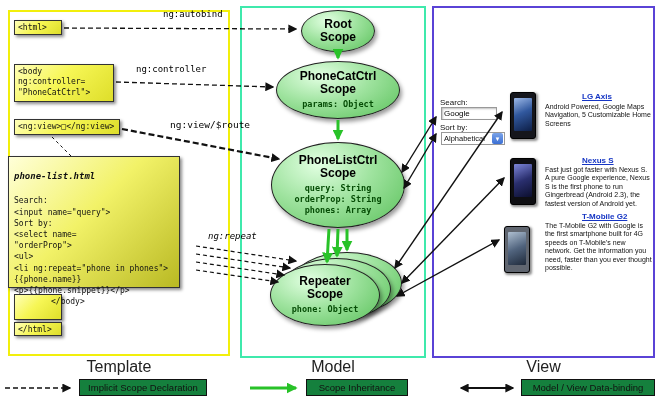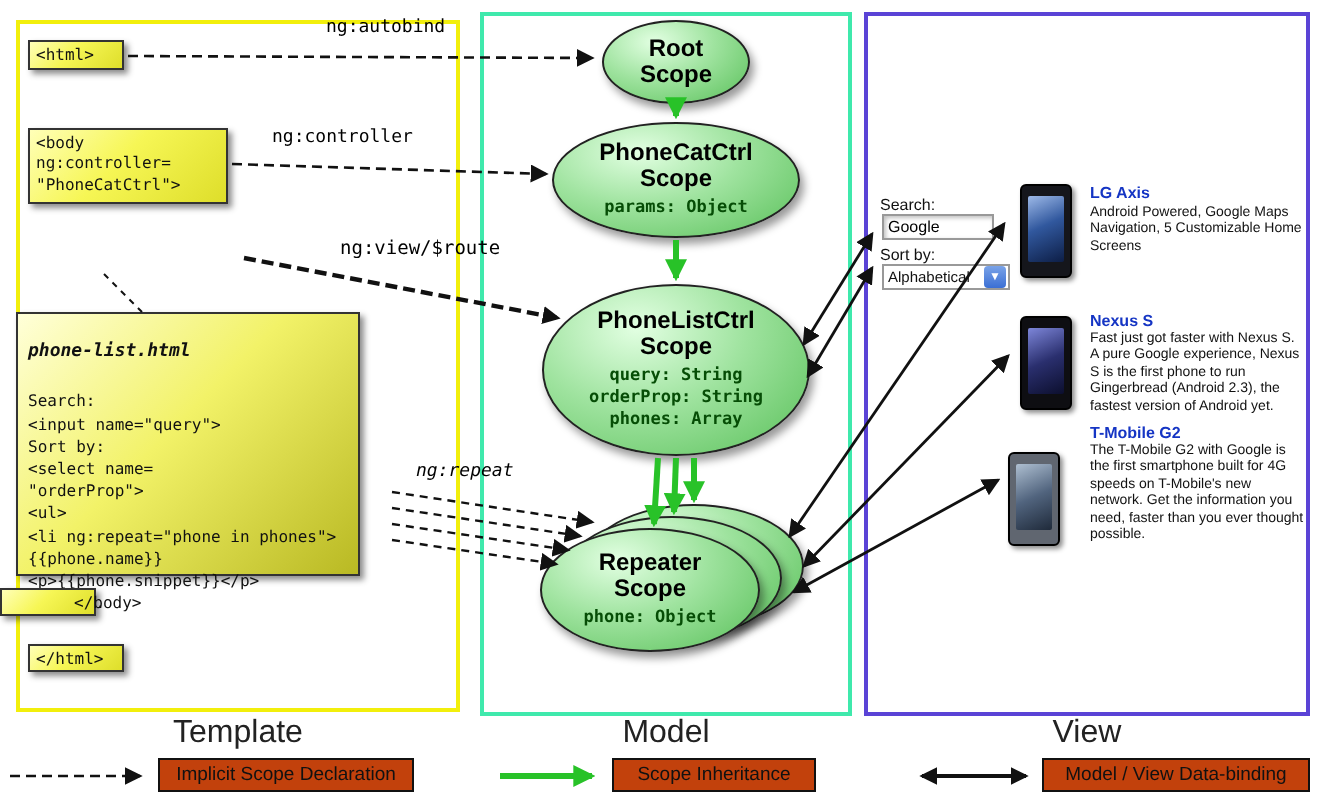--- a/index.html
+++ b/index.html
@@ -43,31 +43,31 @@
   .v-label { position:absolute; z-index:10; font-size:8px; color:#111; }
   .v-input {
     position:absolute; z-index:10; height:13px; font-size:8px;
     font-family:"Liberation Sans", sans-serif; border:1px solid #999;
     box-shadow:inset 1px 1px 2px rgba(0,0,0,.25); padding:0 2px; background:#fff;
   }
   .v-select { position:absolute; z-index:10; width:64px; height:13px; border:1px solid #999; background:#fff; display:flex; align-items:center; }
   .v-select-text { flex:1; font-size:7.5px; padding-left:2px; color:#111; }
   .v-select-arrow { width:11px; height:11px; background:linear-gradient(#7aa3e8,#3b6fd4); color:#fff; font-size:6px; display:flex; align-items:center; justify-content:center; border-radius:2px; margin-right:1px; }
 
-  .p-link { position:absolute; z-index:10; font-size:8px; font-weight:bold; color:#1535c4; cursor:pointer; }
+  .p-link { position:absolute; z-index:10; font-size:8px; font-weight:bold; color:#1535c4; text-decoration:underline; cursor:pointer;margin-left:37px; }
   .p-desc { position:absolute; z-index:10; font-size:7px; line-height:8.4px; color:#111; }
 
   .phone { position:absolute; z-index:10; width:26px; height:47px; border:1px solid #000; border-radius:3px; box-shadow:1.5px 1.5px 2.5px rgba(0,0,0,.45); }
   .phone .screen { position:absolute; left:3px; right:3px; top:5px; bottom:7px; border-radius:1px; }
   .phone1 { background:#15161c; } .phone1 .screen { background:linear-gradient(155deg,#9db9e8 0%,#31589e 45%,#0d1e46 100%); }
   .phone2 { background:#0e0e12; } .phone2 .screen { background:linear-gradient(155deg,#7d86d9 0%,#2a2f6e 50%,#0c0f2e 100%); }
   .phone3 { background:#606670; } .phone3 .screen { background:linear-gradient(155deg,#aebfd1 0%,#51647e 50%,#1f2a3a 100%); }
 
   .legend-box {
-    position:absolute; z-index:10; height:17px; border:1px solid #111; background:#c2410c;
+    position:absolute; z-index:10; height:17px; border:1px solid #111; background:#15803d;
     font-size:9.5px; display:flex; align-items:center; justify-content:center; color:#111;
   }
   #arrow-svg { position:absolute; left:0; top:0; z-index:30; pointer-events:none; }
 </style>
 </head>
 <body>
 
 <div id="canvas">
 
   <div class="panel template-panel" style="left:8px;top:10px;width:222px;height:346px;"></div>
@@ -112,36 +112,37 @@
 
     <path d="M5,388 L70,388" stroke="#111" stroke-width="1.3" stroke-dasharray="5 3" fill="none" marker-end="url(#mA)"></path>
     <path d="M250,388 L296,388" stroke="#28c228" stroke-width="3" fill="none" marker-end="url(#mG)"></path>
     <path d="M461,388 L513,388" stroke="#111" stroke-width="2" fill="none" marker-start="url(#mA)" marker-end="url(#mA)"></path>
   </svg>
 
   <div class="ybox" style="left:14px;top:20px;width:48px;height:15px;">&lt;html&gt;</div>
   <div class="ybox" style="left:14px;top:64px;width:100px;height:38px;">&lt;body
 ng:controller=
 "PhoneCatCtrl"&gt;</div>
+  <div class="ybox" style="left:14px;top:119px;width:106px;height:16px;">&lt;ng:view&gt;□&lt;/ng:view&gt;</div>
 
   <div class="ybox big" style="left:8px;top:156px;width:172px;height:132px;">
     <div class="pl-title">phone-list.html</div>
     <div class="pl-code">Search:
 &lt;input name="query"&gt;
 Sort by:
 &lt;select name=
 "orderProp"&gt;
 &lt;ul&gt;
 &lt;li ng:repeat="phone in phones"&gt;
 {{phone.name}}
 &lt;p&gt;{{phone.snippet}}&lt;/p&gt;
 &lt;/li&gt;...</div>
   </div>
 
-  <div class="ybox" style="left:0;top:294px;width:48px;height:14px;padding-left:36px;">&lt;/body&gt;</div>
+  <div class="ybox" style="left:14px;top:294px;width:48px;height:26px;padding-left:36px;">&lt;/body&gt;</div>
   <div class="ybox" style="left:14px;top:322px;width:48px;height:14px;">&lt;/html&gt;</div>
 
   <div class="arrow-label" style="left:163px;top:9px;">ng:autobind</div>
   <div class="arrow-label" style="left:136px;top:64px;">ng:controller</div>
   <div class="arrow-label bold" style="left:170px;top:119px;">ng:view/$route</div>
   <div class="arrow-label" style="left:208px;top:231px;font-style:italic;">ng:repeat</div>
 
   <div class="scope" style="left:301px;top:10px;width:74px;height:42px;">
     <div class="scope-title">Root
 Scope</div>

